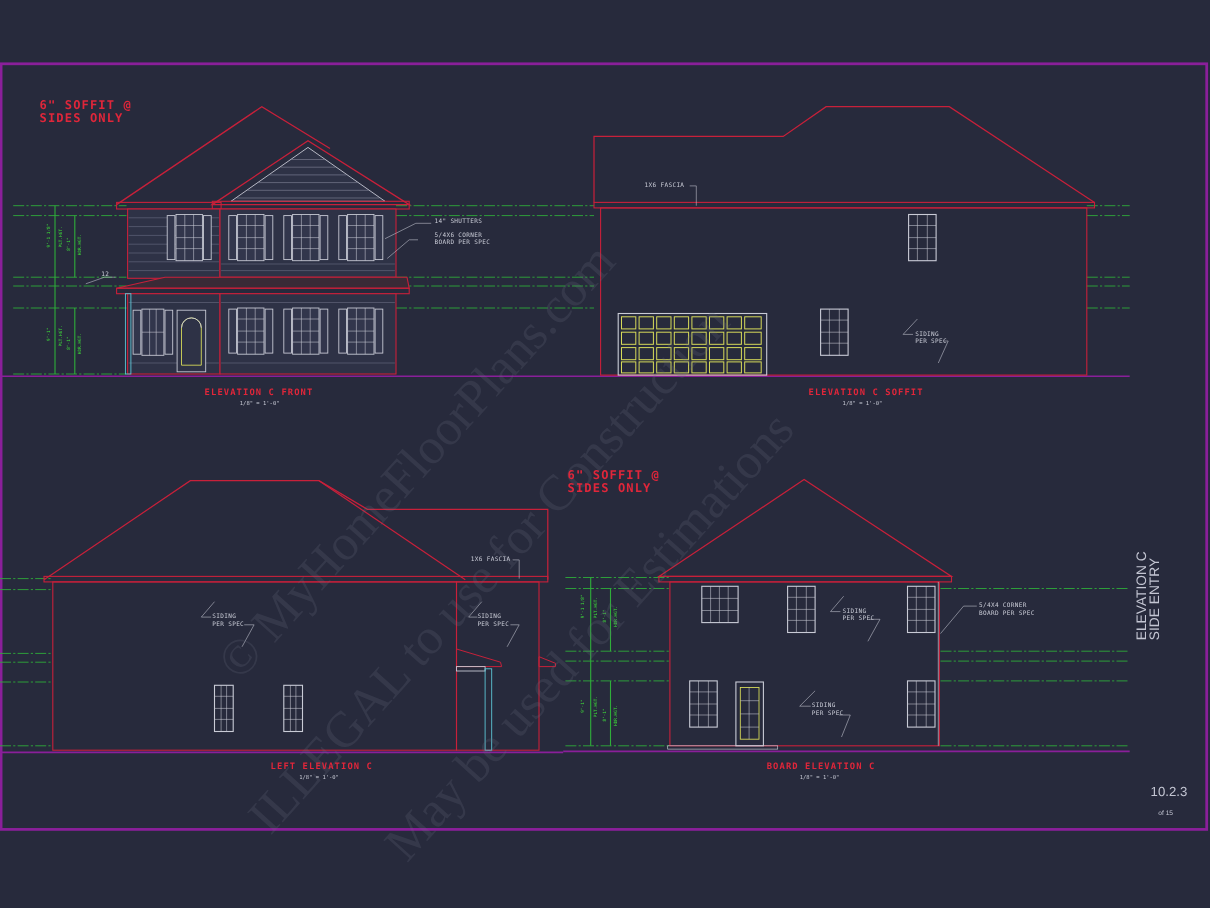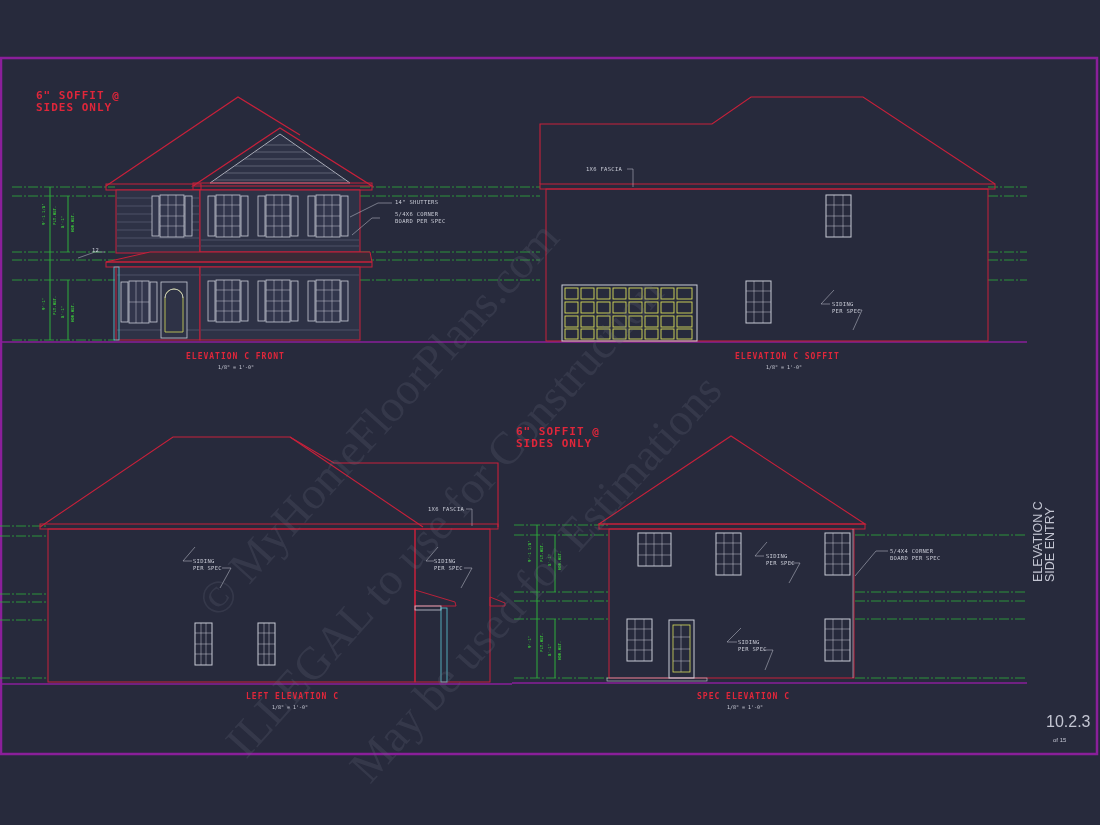--- a/index.html
+++ b/index.html
@@ -396,21 +396,21 @@
 
 <div class="lbl" style="left:186px;top:352px;font-size:8px;">ELEVATION C FRONT</div>
 <div class="scale" style="left:218px;top:364px;">1/8" = 1'-0"</div>
 
 <div class="lbl" style="left:735px;top:352px;font-size:8px;">ELEVATION C SOFFIT</div>
 <div class="scale" style="left:766px;top:364px;">1/8" = 1'-0"</div>
 
 <div class="lbl" style="left:246px;top:692px;font-size:8px;">LEFT ELEVATION C</div>
 <div class="scale" style="left:272px;top:704px;">1/8" = 1'-0"</div>
 
-<div class="lbl" style="left:697px;top:692px;font-size:8px;">SPEC ELEVATION C</div>
+<div class="lbl" style="left:697px;top:692px;font-size:8px;">BOARD ELEVATION C</div>
 <div class="scale" style="left:727px;top:704px;">1/8" = 1'-0"</div>
 
 
 <div class="note" style="left:395px;top:199px;">14" SHUTTERS</div>
 <div class="note" style="left:395px;top:211px;">5/4X6 CORNER
 BOARD PER SPEC</div>
 <div class="note" style="left:92px;top:247px;">12</div>
 <div class="note" style="left:586px;top:166px;">1X6 FASCIA</div>
 <div class="note" style="left:832px;top:301px;">SIDING
 PER SPEC</div>
@@ -424,15 +424,15 @@
 <div class="note" style="left:738px;top:639px;">SIDING
 PER SPEC</div>
 <div class="note" style="left:890px;top:548px;">5/4X4 CORNER
 BOARD PER SPEC</div>
 
 
 <div class="title-block" style="left:1032px;top:582px;transform:rotate(-90deg);transform-origin:0 0;font-size:12.5px;line-height:12px;white-space:nowrap;">
   <div>ELEVATION C</div>
   <div>SIDE ENTRY</div>
 </div>
-<div class="title-block" style="left:1046px;top:713px;font-size:16px;">10.2.3</div>
+<div class="title-block" style="left:1046px;top:713px;font-size:12px;">10.2.3</div>
 <div class="title-block" style="left:1053px;top:737px;font-size:6px;">of 15</div>
 </div>
 
 </body></html>

